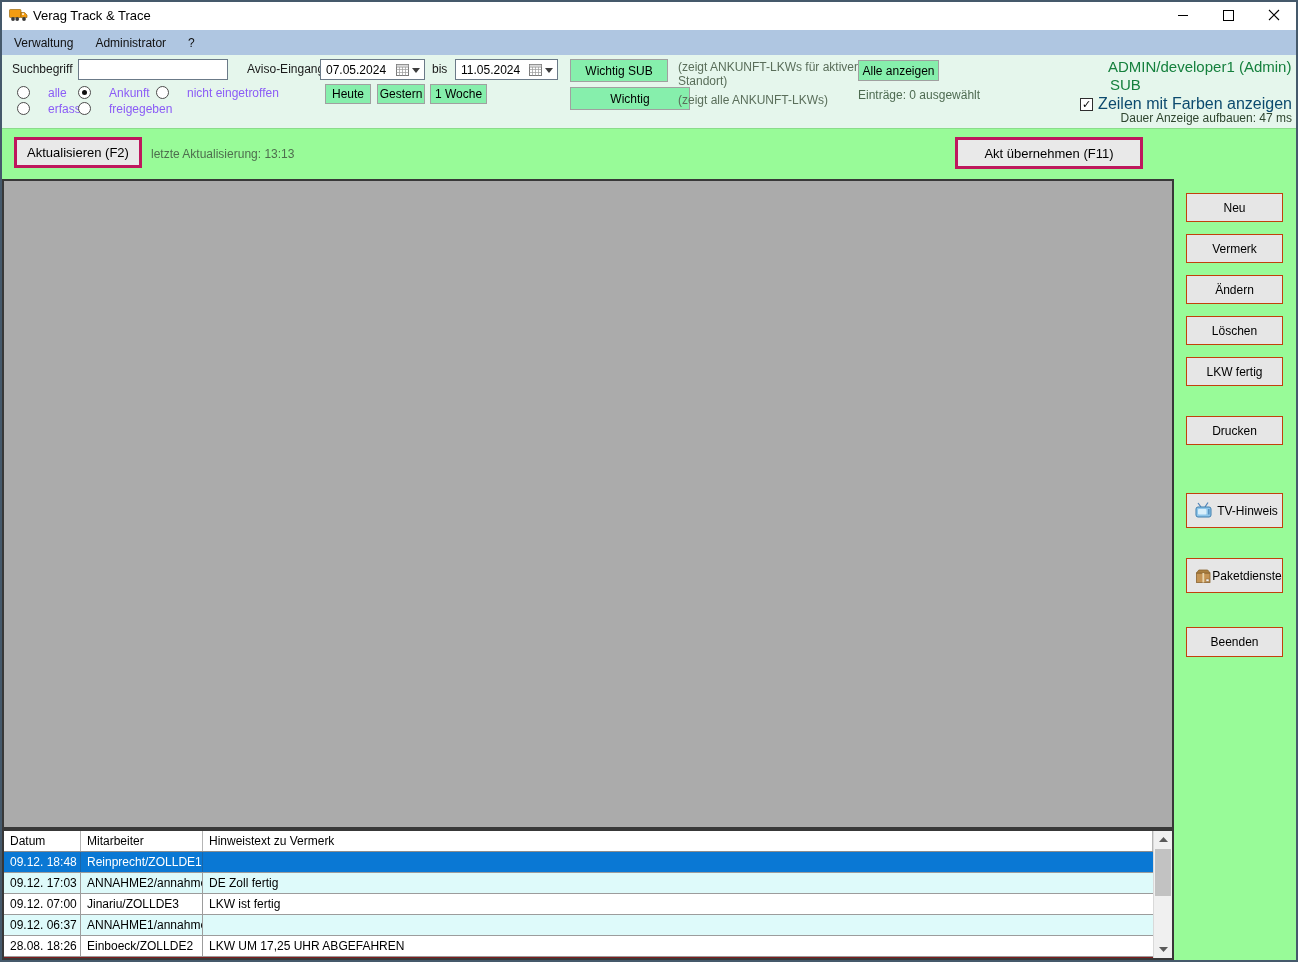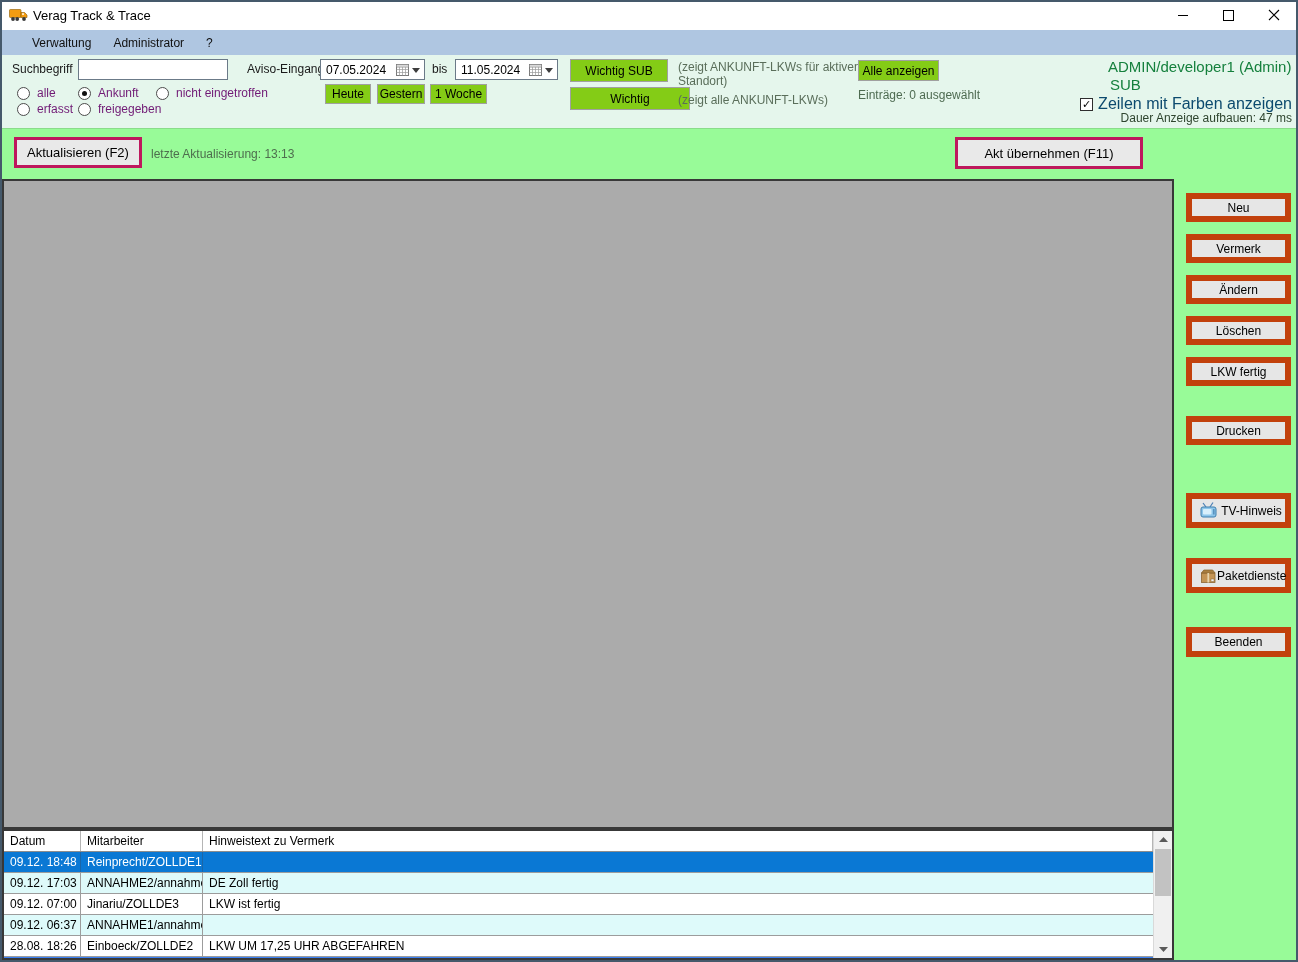--- a/index.html
+++ b/index.html
@@ -14,35 +14,35 @@
   .win-border { position:absolute; inset:0; border:2px solid #45596b; pointer-events:none; z-index:90; }
 
   
   .titlebar { position:absolute; left:0; top:0; width:1298px; height:30px; background:#ffffff; }
   .title-icon { position:absolute; left:9px; top:7px; width:19px; height:16px; }
   .title-text { position:absolute; left:33px; top:8px; font-size:13px; color:#000; white-space:nowrap; }
   .win-btn { position:absolute; top:0; width:45px; height:30px; display:flex; align-items:center; justify-content:center; }
   .win-min { left:1161px; } .win-max { left:1206px; } .win-close { left:1251px; }
 
   
-  .menubar { position:absolute; left:0; top:30px; width:1298px; height:25px; background:#afc6e1; display:flex; align-items:center; padding-left:21px; }
+  .menubar { position:absolute; left:0; top:30px; width:1298px; height:25px; background:#afc6e1; display:flex; align-items:center; padding-left:3px; }
   .menu-item { font-size:12px; color:#101010; padding:4px 11px; cursor:default; white-space:nowrap; }
 
   
   .panel { position:absolute; left:0; top:55px; width:1298px; height:73px; background:#e5f6ec; }
   .lbl { position:absolute; font-size:12px; color:#1a1a1a; white-space:nowrap; }
   .textbox { position:absolute; background:#fff; border:1px solid #6b7a88; }
   .search-input { left:78px; top:4px; width:150px; height:21px; font-size:12px; padding:0 4px; font-family:"Liberation Sans",sans-serif; }
   .datebox { display:flex; align-items:center; font-size:12px; padding:0 3px 0 5px; cursor:default; }
   .datebox .dval { flex:1; white-space:nowrap; }
   .drop { width:0; height:0; border:4px solid transparent; border-top:5px solid #3d3d3d; margin:5px 1px 0 3px; }
   .cal-icon { margin-left:2px; flex:0 0 auto; }
-  .btn { position:absolute; background:#84cc16; border:1px solid #a0a0a0; font-size:12px; color:#000;
+  .btn { position:absolute; background:#86efac; border:1px solid #a0a0a0; font-size:12px; color:#000;
          display:flex; align-items:center; justify-content:center; cursor:default; white-space:nowrap; }
-  .radio-item { position:absolute; display:flex; align-items:flex-end; gap:7px; font-size:12px; color:#701a75; height:14px; }
+  .radio-item { position:absolute; display:flex; align-items:flex-start; gap:18px; font-size:12px; color:#8b5cf6; height:14px; }
   .radio { width:13px; height:13px; border:1px solid #4c4c4c; border-radius:50%; background:#fff; position:relative; flex:0 0 auto; }
   .radio.checked::after { content:""; position:absolute; left:3px; top:3px; width:5px; height:5px; border-radius:50%; background:#101010; }
   .hint { position:absolute; font-size:12px; line-height:14px; color:#5a6e5a; width:205px; }
   .muted-green { color:#4e6b51; }
   .user-line { position:absolute; font-size:15px; color:#15803d; white-space:nowrap; }
   .chk-row { position:absolute; right:6px; top:40px; display:flex; align-items:center; gap:5px; font-size:16px; color:#0c4a6e; }
   .checkbox { width:13px; height:13px; border:1px solid #2e2e2e; background:#fff; display:inline-flex; align-items:center; justify-content:center; font-size:11px; line-height:11px; color:#000; }
   .checkbox.checked::after { content:"✓"; }
   .dauer { position:absolute; right:6px; top:56px; font-size:12px; color:#2e452e; white-space:nowrap; }
 
@@ -50,41 +50,41 @@
   .actionbar { position:absolute; left:0; top:128px; width:1298px; height:51px; background:#98fb98; border-top:1px solid #8adc8a; }
   .actionbar .btn { background:#e9e9e9; border:3px solid #be185d; font-size:13px; }
   .refresh-btn { left:14px; top:8px; width:128px; height:31px; }
   .last-refresh { position:absolute; left:151px; top:18px; font-size:12px; color:#4e6e4e; white-space:nowrap; }
   .takeover-btn { left:955px; top:8px; width:188px; height:32px; }
 
   
   .main-area { position:absolute; left:2px; top:179px; width:1172px; height:650px; background:#ababab; border:2px solid #383838; }
 
   
-  .table-area { position:absolute; left:2px; top:829px; width:1172px; height:131px; background:#3b82f6; border:2px solid #383838; display:flex; }
+  .table-area { position:absolute; left:2px; top:829px; width:1172px; height:131px; background:#7f1d1d; border:2px solid #383838; display:flex; }
   .tbody-wrap { flex:1; overflow:hidden; }
   .thead, .trow { display:flex; height:21px; font-size:12px; align-items:stretch; }
   .thead { border-bottom:1px solid #8d8d8d; background:#fff; }
   .cell { padding-left:6px; line-height:20px; white-space:nowrap; overflow:hidden; border-right:1px solid #9c9c9c; }
   .thead .cell { border-right:1px solid #b5b5b5; }
   .c-datum { width:77px; flex:0 0 auto; }
   .c-mit { width:122px; flex:0 0 auto; }
   .c-hin { flex:1; border-right:none; }
   .trow { border-bottom:1px solid #9c9c9c; background:#fff; }
   .trow.cyan { background:#defafa; }
   .trow.selected { background:#0a78d4; color:#fff; }
   .trow.selected .cell { border-right-color:#1a66a8; }
   .vscroll { width:19px; flex:0 0 auto; background:#f0f0f0; border-left:1px solid #d9d9d9; position:relative; }
   .vs-arrow { position:absolute; left:0; width:100%; height:17px; display:flex; align-items:center; justify-content:center; }
   .vs-up { top:0; } .vs-down { bottom:0; }
   .vs-thumb { position:absolute; left:1px; top:18px; width:16px; height:47px; background:#c2c2c2; }
 
   
   .sidebar { position:absolute; left:1174px; top:179px; width:124px; height:781px; background:#98fb98; }
-  .sb-btn { position:absolute; left:12px; width:105px; height:29px; background:#e6e6e6; border:6px solid #c2410c; font-size:12px;
+  .sb-btn { position:absolute; left:12px; width:97px; height:29px; background:#e6e6e6; border:1px solid #c2410c; font-size:12px;
             display:flex; align-items:center; justify-content:center; cursor:default; }
   .sb-b0 { top:14px; } .sb-b1 { top:55px; } .sb-b2 { top:96px; } .sb-b3 { top:137px; } .sb-b4 { top:178px; }
   .sb-b5 { top:237px; }
   .sb-b6 { top:314px; height:35px; } .sb-b7 { top:379px; height:35px; }
   .sb-b8 { top:448px; height:30px; }
   .sb-btn.with-icon { justify-content:flex-start; padding-left:8px; }
   .sb-btn .lbl-center { flex:1; text-align:center; }
   .icon-slot { display:inline-flex; flex:0 0 auto; }
 </style>
 </head>

